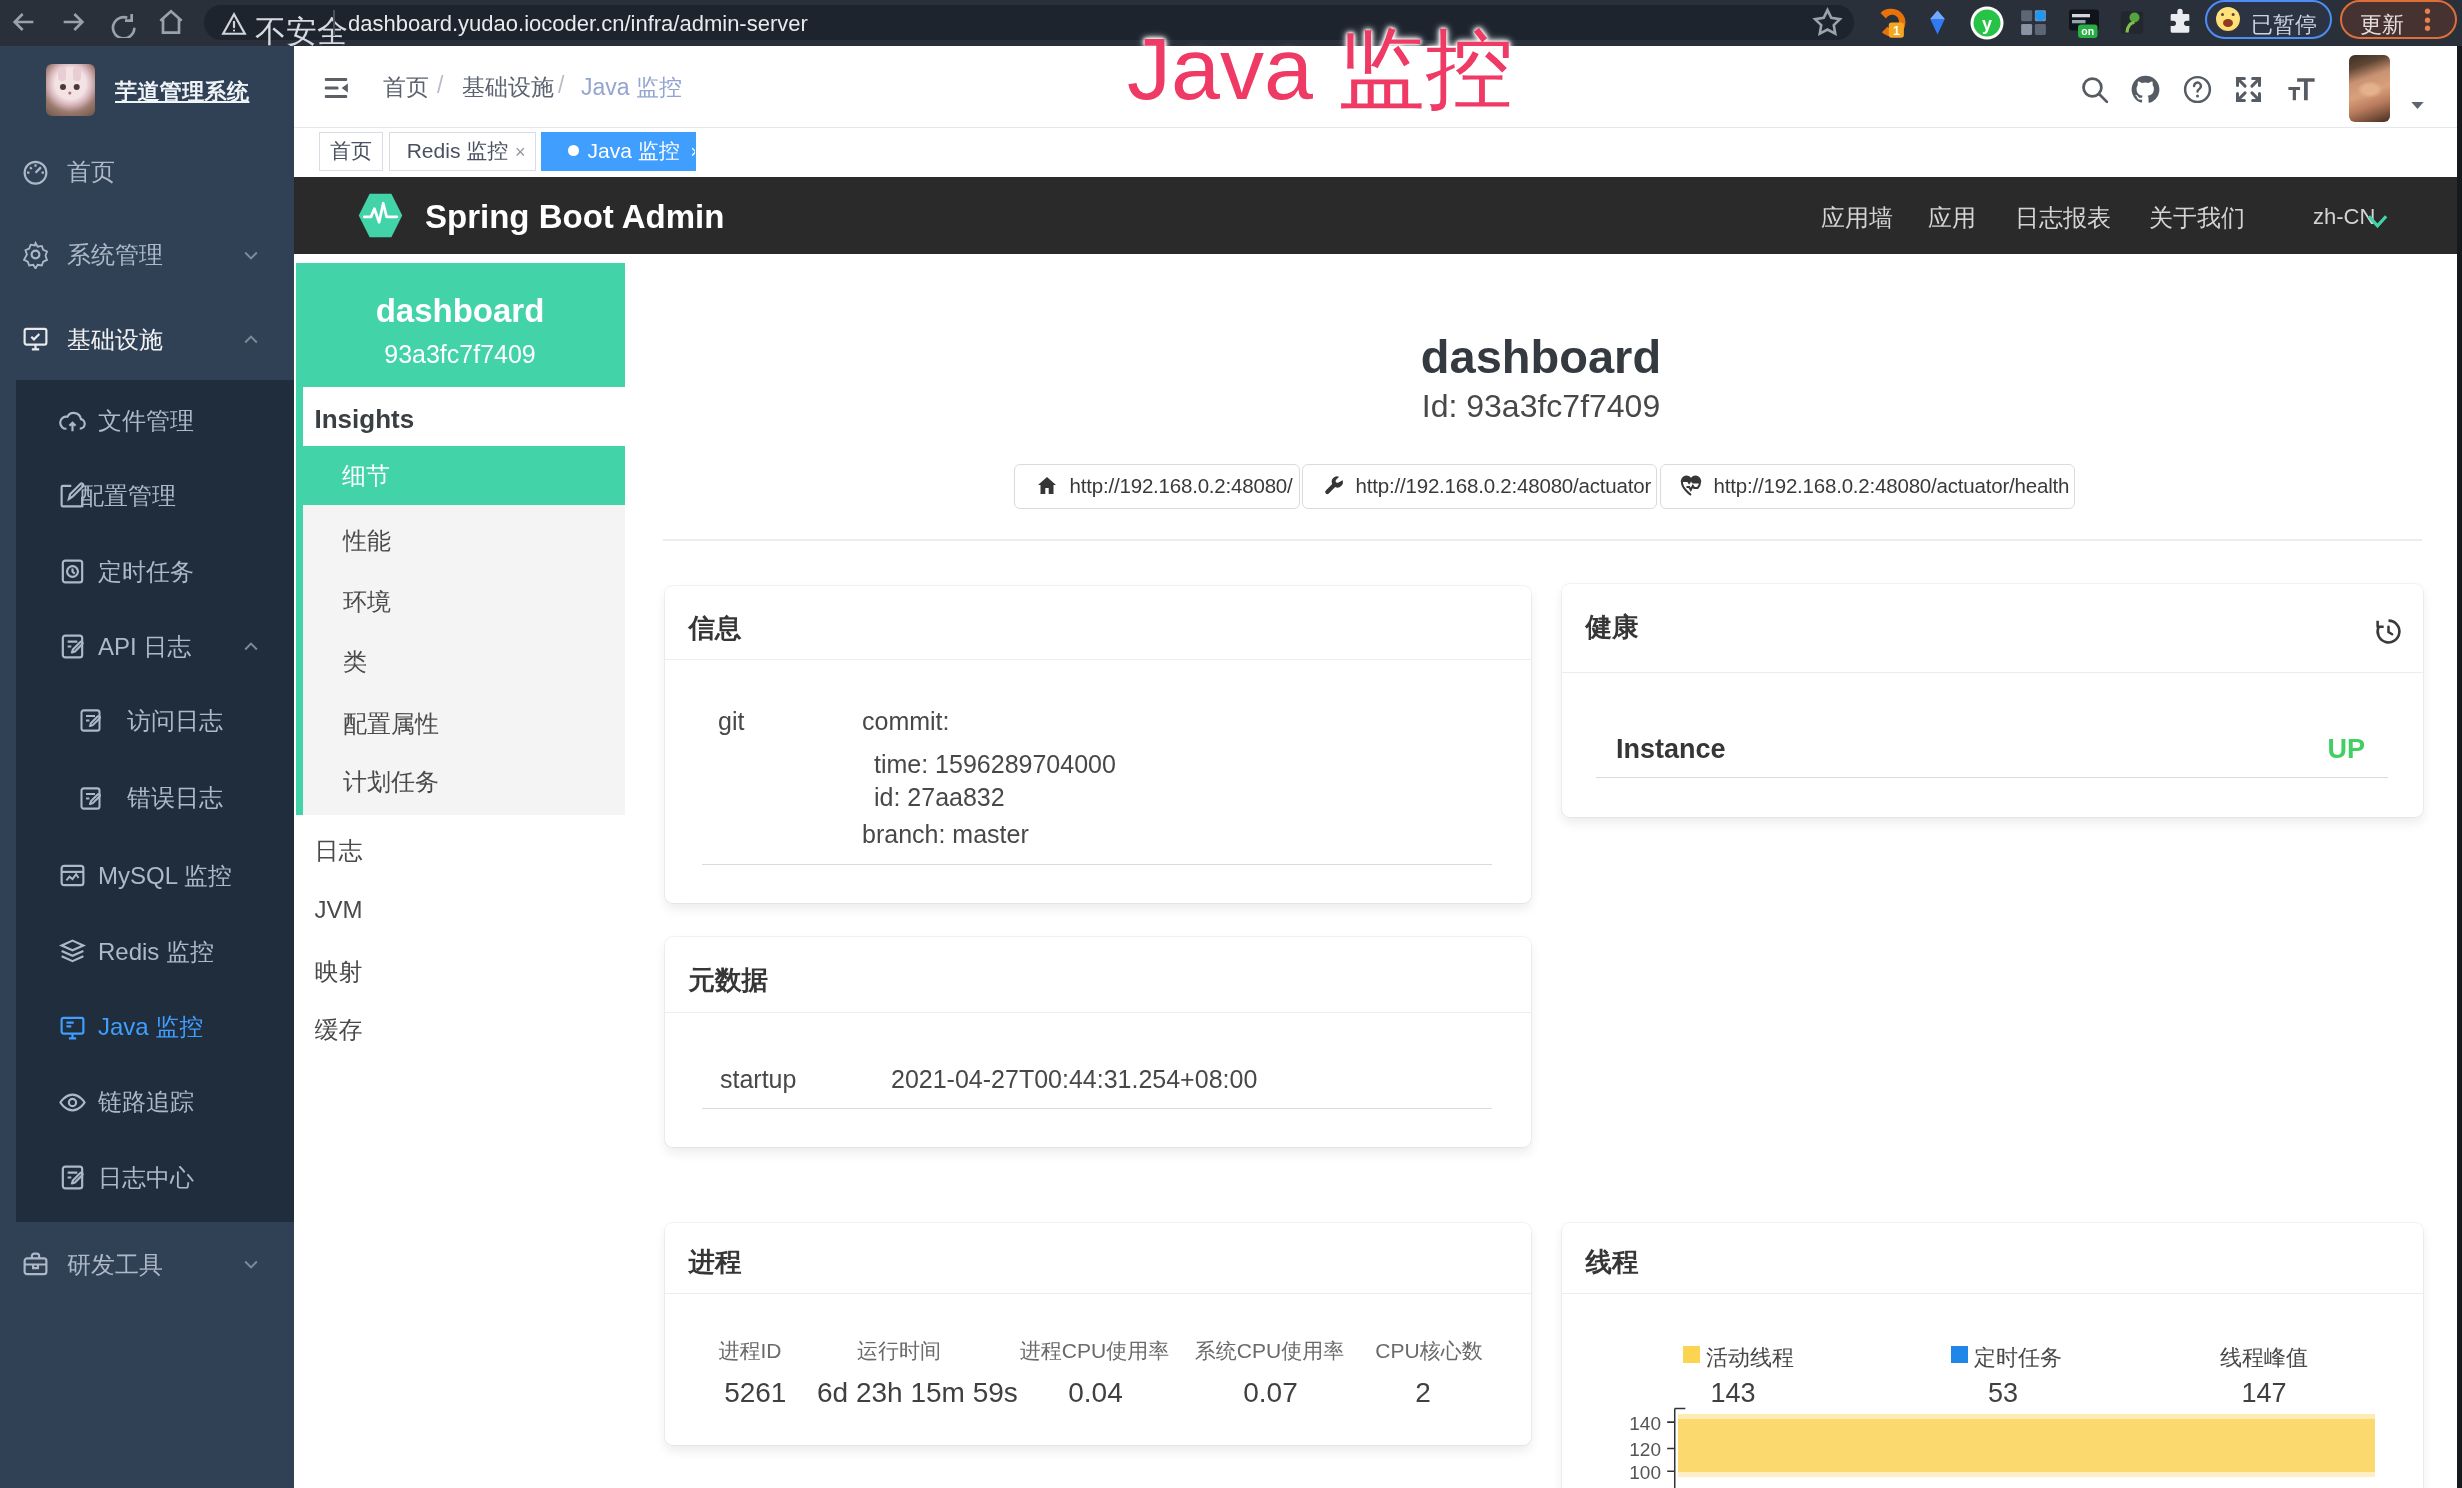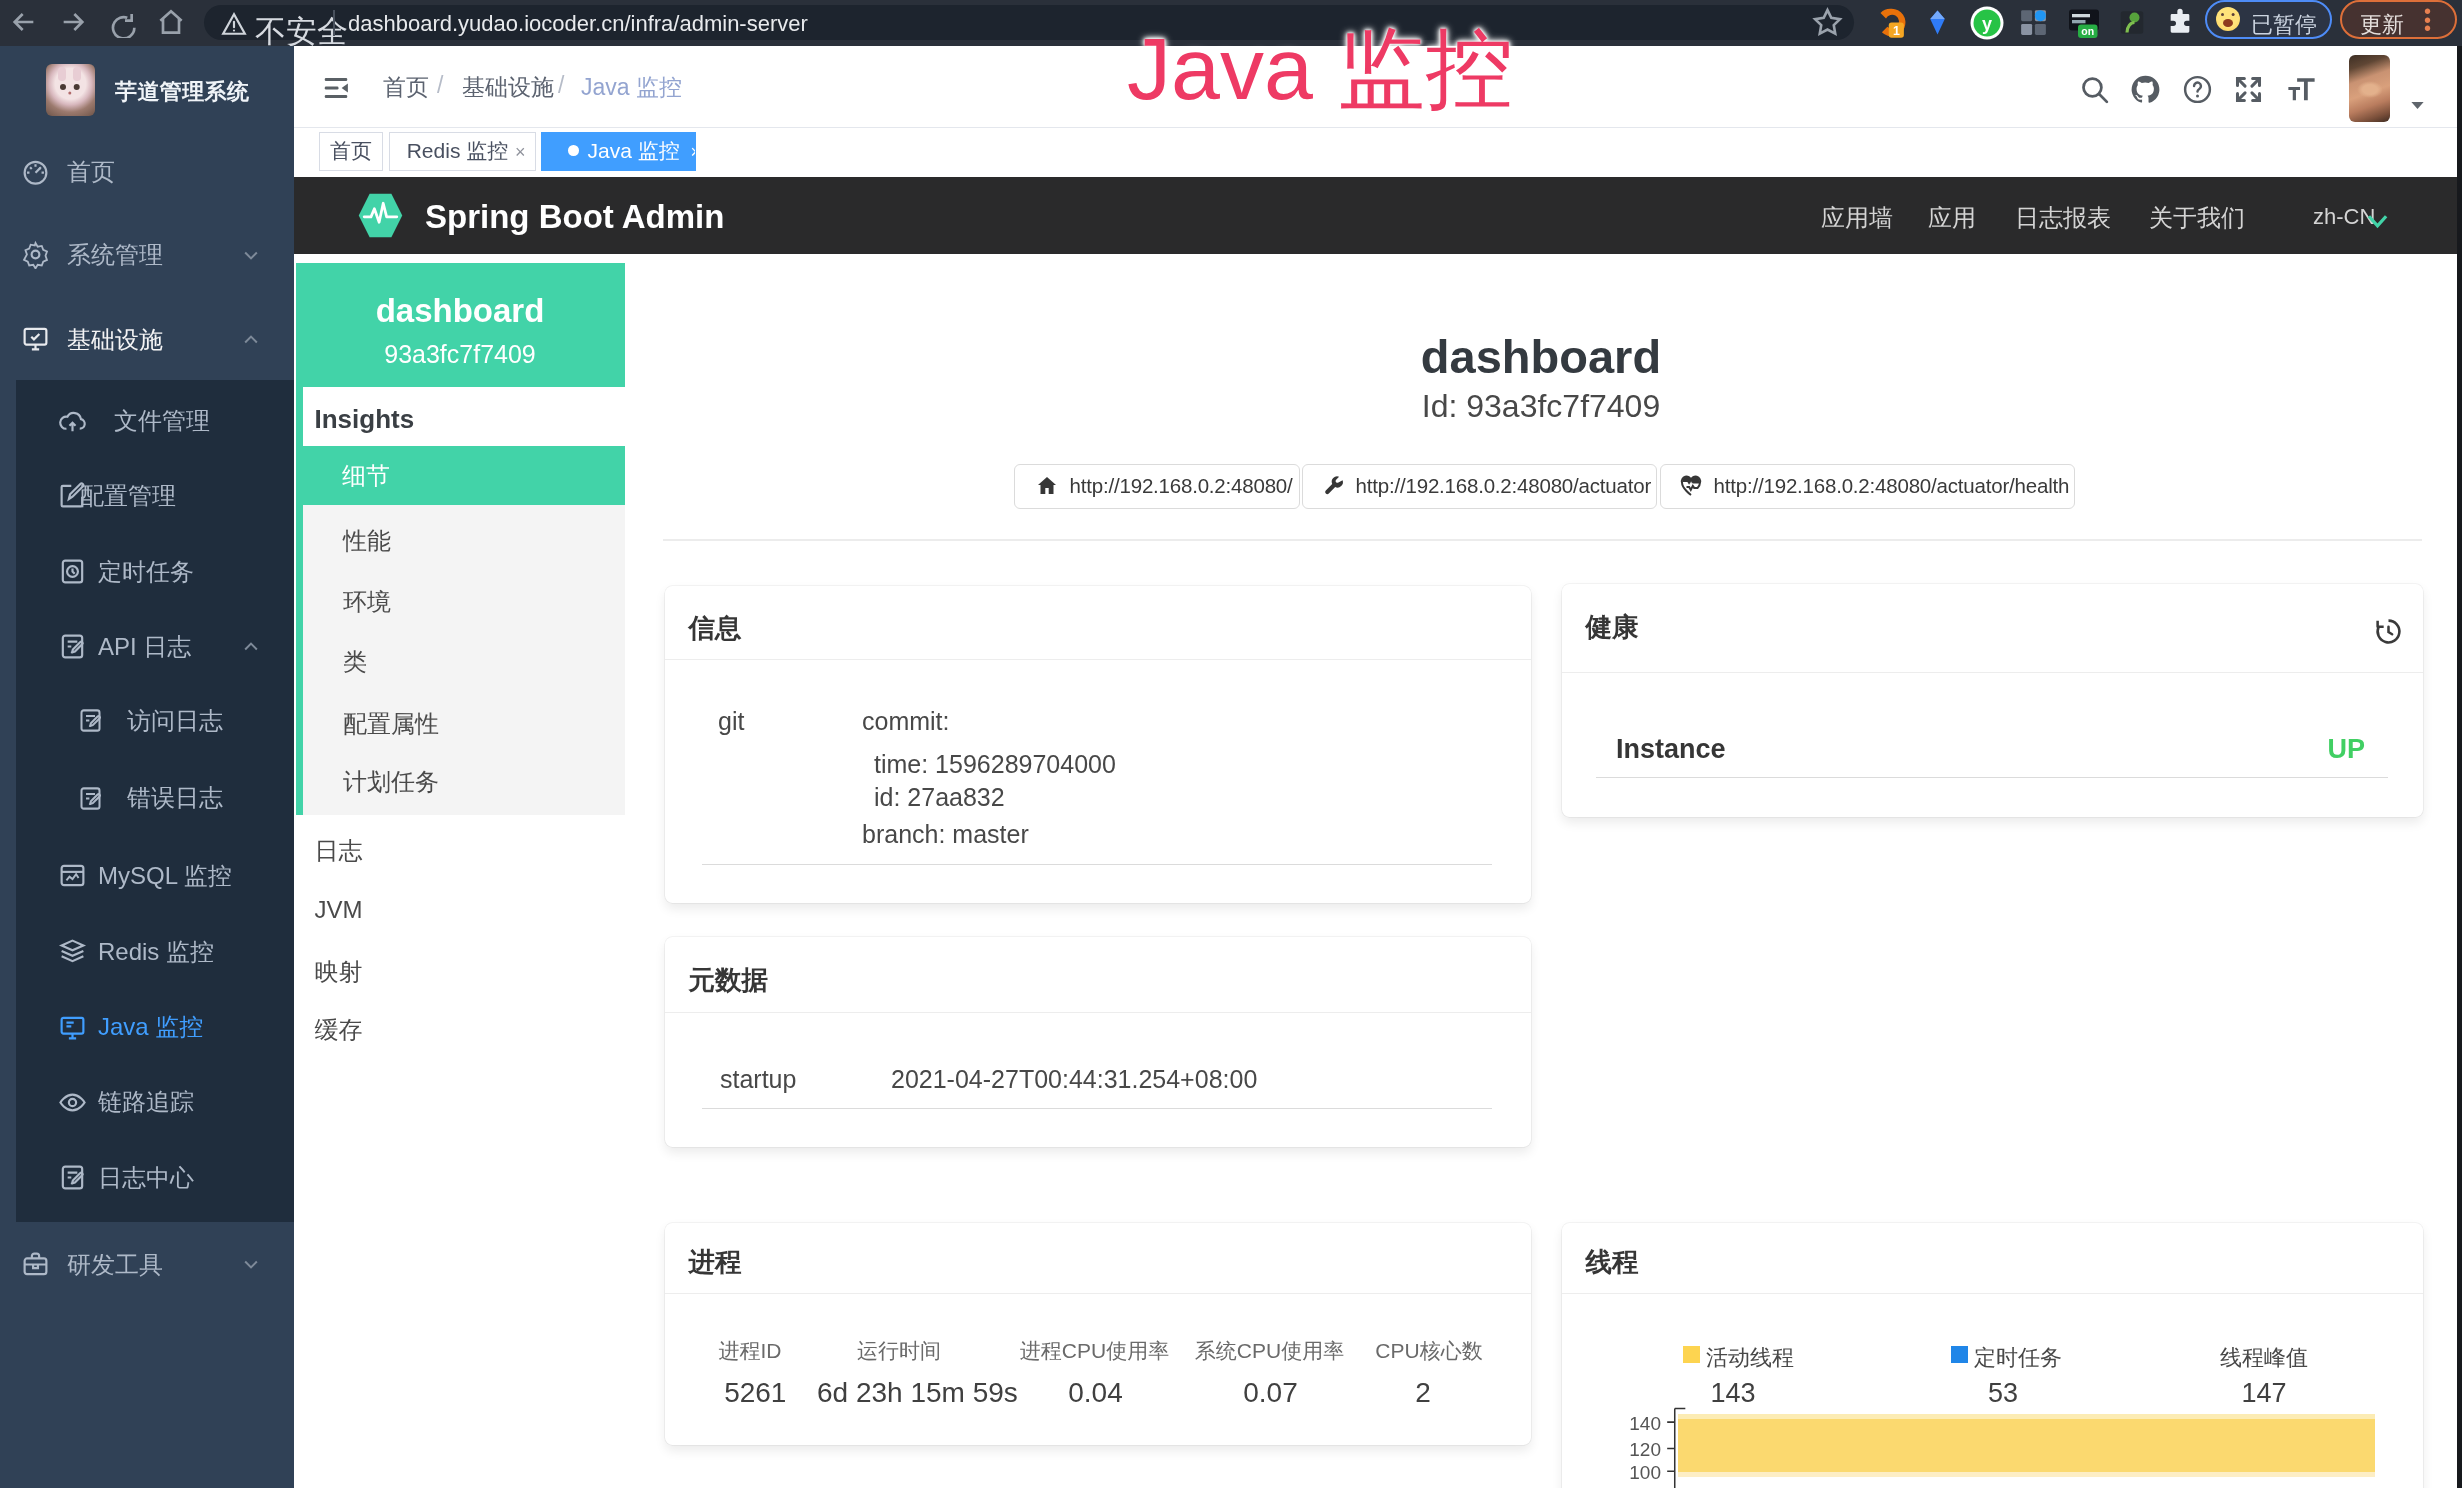--- a/index.html
+++ b/index.html
@@ -23,21 +23,21 @@
   #update { left:2340px; width:117px; border:2.3px solid #dd6f39; background:#463230; }
   #update .t { position:absolute; left:18px; top:7.6px; font-size:22px; color:#e6e0dd; }
   #update .k { position:absolute; left:82px; top:5.3px; color:#e88050; font-size:20px; letter-spacing:0; line-height:8.3px; }
   
   #side { position:absolute; left:0; top:46px; width:294px; height:1443px; background:#304156; }
   #side .sub { position:absolute; left:16px; top:334px; width:278px; height:842px; background:#1f2d3d; }
   #side .logo-img { position:absolute; left:46px; top:18px; width:49px; height:52px; border-radius:6px;
      background:radial-gradient(circle at 50% 38%, #f3e3e4 0 38%, #d8b8be 52%, #9c7a6e 70%, #6c5347 100%); }
   #side .logo-img:before { content:""; position:absolute; left:12px; top:3px; width:7.6px; height:13.7px; border-radius:3.8px; background:#e8cdd4; box-shadow:15px 0 0 #e8cdd4; }
   #side .logo-img:after { content:""; position:absolute; left:13.7px; top:20px; width:6px; height:6px; border-radius:50%; background:#4a3a34; box-shadow:13.7px 0 0 #4a3a34, 6.8px 6px 0 -1.5px #b06a6a; }
-  #side .logo-t { position:absolute; left:115px; top:31px; font-size:22px; font-weight:bold; color:#f0f4f8; letter-spacing:0.4px; }
+  #side .logo-t { position:absolute; left:115px; top:31px; font-size:22px; font-weight:bold; color:#f0f4f8; letter-spacing:0.4px;text-decoration:underline; }
   .mi { position:absolute; font-size:24px; color:#aeb9c8; white-space:nowrap; }
   .mi.blue { color:#409eff; }
   .caret { position:absolute; width:20px; height:20px; }
 </style>
 </head>
 <body>
 
 <div id="chrome">
   <svg style="left:8.3px;top:6px" width="32" height="32" viewBox="0 0 24 24" fill="none" stroke="#99a1ab" stroke-width="2">
       <path d="M19 12H5M11 6l-6 6 6 6"></path>
@@ -135,21 +135,21 @@
 
   <div class="mi" style="left:67px;top:278px;color:#f4f4f5">基础设施</div>
   <svg style="left:21px;top:278px;position:absolute" width="29" height="29" viewBox="0 0 24 24" fill="none" stroke="#e8eaee" stroke-width="1.8">
       <rect x="3" y="4" width="18" height="13" rx="1.5"></rect>
       <path d="M9 21h6M12 17v4M8.5 10.5l2.2 2.2 4.5-4.5"></path>
     </svg>
   <svg class="caret" style="left:241px;top:284px;position:absolute" viewBox="0 0 24 24" fill="none" stroke="#7e8a99" stroke-width="2.4">
       <path d="M5 15l7-7 7 7"></path>
     </svg>
 
-  <div class="mi" style="left:114px;top:359px">文件管理</div>
+  <div class="mi" style="left:98px;top:359px">文件管理</div>
   <svg style="left:58px;top:361px;position:absolute" width="29" height="29" viewBox="0 0 24 24" fill="none" stroke="#aeb9c8" stroke-width="1.8">
       <path d="M7 18a5 5 0 1 1 .8-9.9A6 6 0 0 1 19 10a4 4 0 0 1-1 7.9"></path>
       <path d="M12 20v-7M9.5 15.5L12 13l2.5 2.5"></path>
     </svg>
 
   <div class="mi" style="left:80px;top:434px">配置管理</div>
   <svg style="left:58px;top:435px;position:absolute" width="29" height="29" viewBox="0 0 24 24" fill="none" stroke="#aeb9c8" stroke-width="1.8">
       <path d="M20 13v7a1 1 0 0 1-1 1H4a1 1 0 0 1-1-1V5a1 1 0 0 1 1-1h7"></path>
       <path d="M9 15l1-4 8.5-8.5a1.4 1.4 0 0 1 2 2L12 13l-3 2z"></path>
     </svg>

